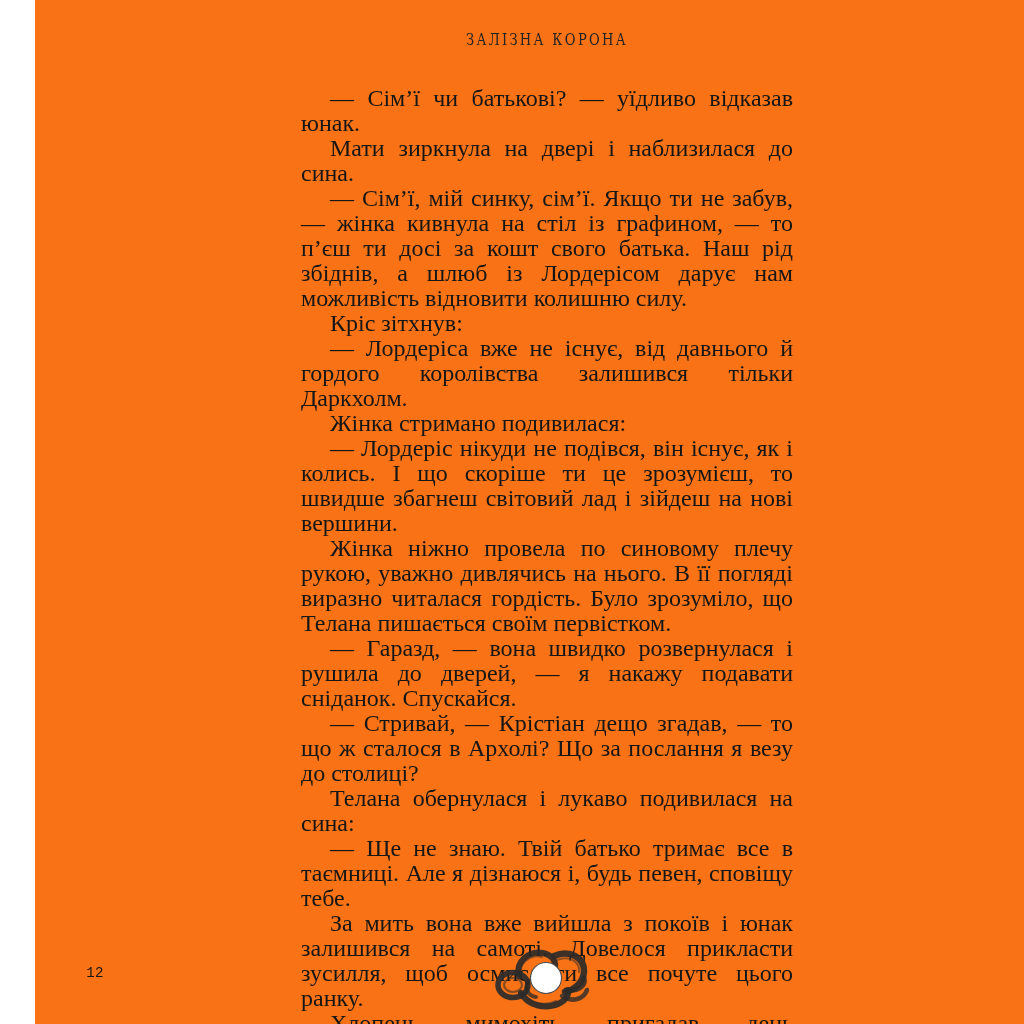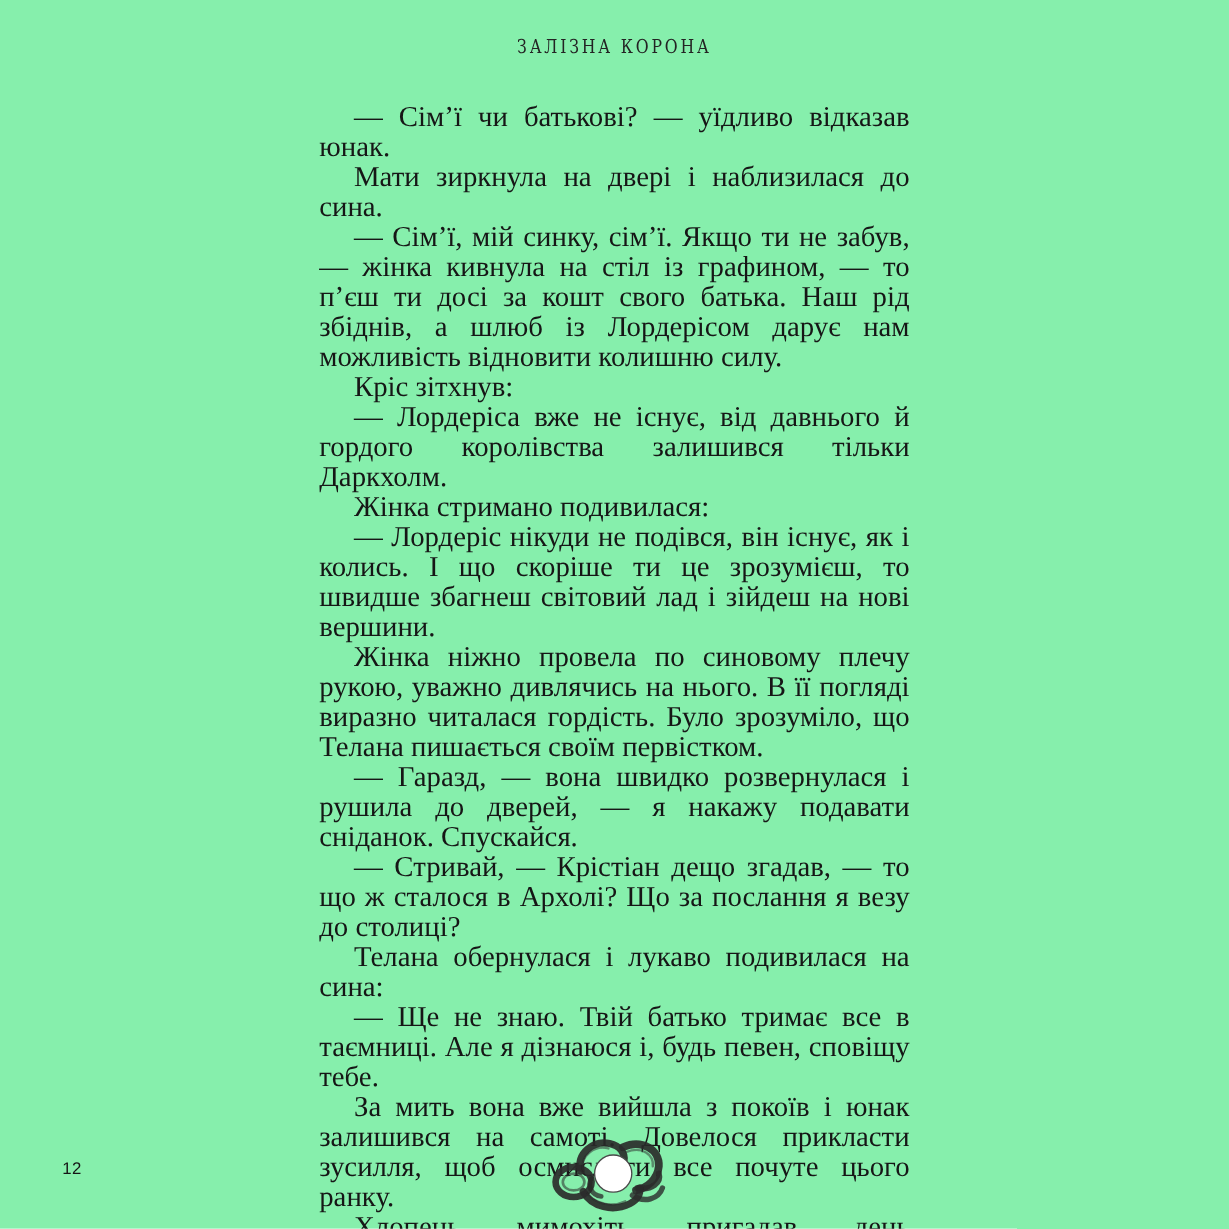--- a/index.html
+++ b/index.html
@@ -14,21 +14,22 @@
     position: relative;
     overflow: hidden;
     font-family: "Liberation Serif", "DejaVu Serif", serif;
     color: #1a1a1a;
     -webkit-font-smoothing: antialiased;
   }
 
   .page {
     position: absolute;
     inset: 0;
-    background: #86efac;
+    background: #f97316;
+    margin-left: 35px;
   }
 
   
   .running-head {
     position: absolute;
     top: 32px;
     left: 0;
     width: 1024px;
     text-align: center;
     font-family: "DejaVu Serif", "Liberation Serif", serif;
@@ -91,21 +92,21 @@
   }
   .folio-number {
     position: absolute;
     left: 0;
     top: 0;
     width: 118px;
     height: 74px;
     display: flex;
     align-items: center;
     justify-content: center;
-    font-family: Liberation Sans, sans-serif;
+    font-family: Liberation Mono, monospace;
     font-size: 14px;
     color: #151515;
     letter-spacing: 0.3px;
     padding-left: 2px;
     box-sizing: border-box;
     pointer-events: none;
   }
 </style>
 </head>
 <body>

